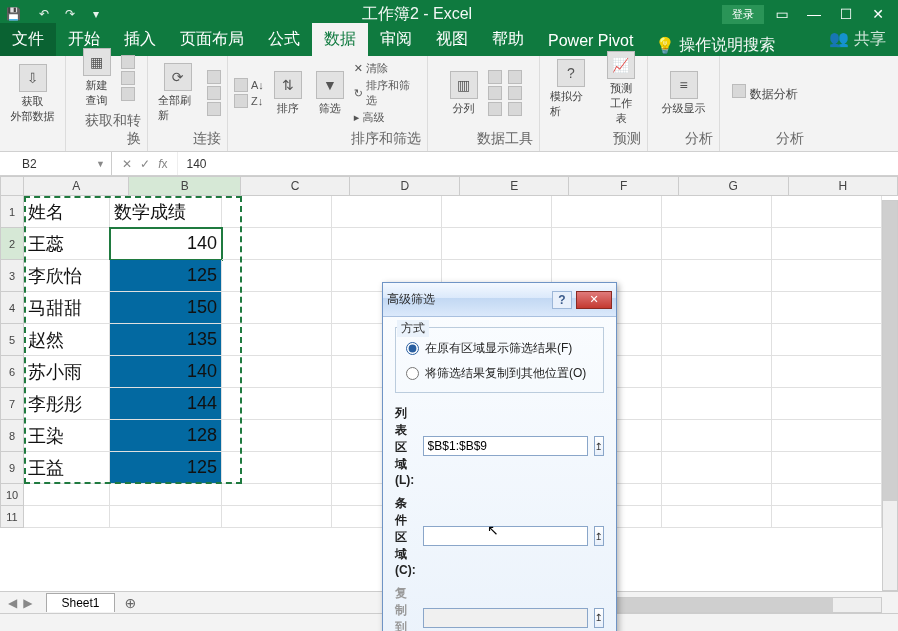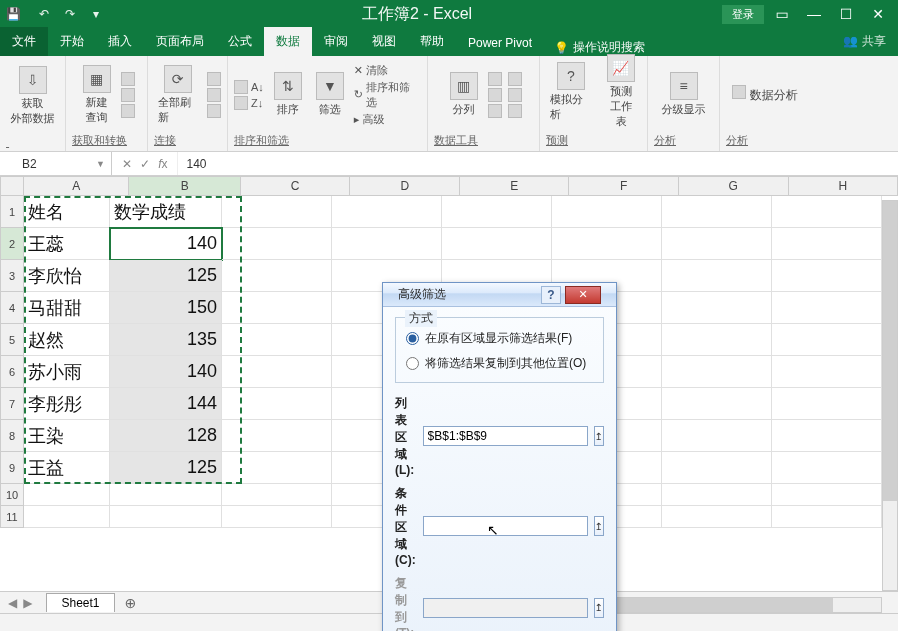--- a/index.html
+++ b/index.html
@@ -9,31 +9,31 @@
 .titlebar { background:#0f7a3f; height:28px; display:flex; align-items:center; color:#fff; }
 .titlebar .save { width:28px; height:28px; display:flex; align-items:center; justify-content:center; }
 .qat { display:flex; gap:6px; padding:0 6px; align-items:center; }
 .qat span { width:20px; height:20px; display:flex; align-items:center; justify-content:center; opacity:.9; }
 .title-center { flex:1; text-align:center; font-size:16px; opacity:.95; }
 .titlebar-right { display:flex; align-items:center; gap:4px; padding-right:6px;}
 .titlebar-right .login { background:#2a9457; padding:2px 10px; font-size:11px; }
 .titlebar-right .icon { width:28px; height:24px; display:flex; align-items:center; justify-content:center; font-size:14px; }
 
 
-.tabrow { background:#0f7a3f; height:28px; display:flex; align-items:flex-end; color:#fff; font-size:12px; }
+.tabrow { background:#0f7a3f; height:28px; display:flex; align-items:flex-end; color:#fff; font-size:16px; }
 .tab { padding:6px 12px; cursor:pointer; }
 .tab.file { background:#0a6232; }
 .tab.active { background:#f3f3f3; color:#0f7a3f; }
 .tabrow .tellme { display:flex; align-items:center; gap:4px; padding:0 10px; opacity:.95;}
 .tabrow .share { margin-left:auto; padding:6px 12px; opacity:.8;}
 
 
 .ribbon { background:#f3f3f3; height:96px; display:flex; border-bottom:1px solid #d0d0d0; }
 .group { border-right:1px solid #dcdcdc; display:flex; flex-direction:column; justify-content:flex-end; padding:2px 6px 0 6px; }
-.group-label { text-align:left; font-size:11px; color:#666; padding:2px 0 3px 0;text-decoration:underline;}
+.group-label { text-align:right; font-size:14px; color:#666; padding:2px 0 3px 0;}
 .group-body { flex:1; display:flex; align-items:center; justify-content:center; gap:6px; color:#444; }
 .bigbtn { display:flex; flex-direction:column; align-items:center; gap:2px; font-size:11px; color:#444; padding:2px 4px; }
 .bigbtn .ico { width:28px; height:28px; background:#e2e2e2; border:1px solid #bbb; display:flex; align-items:center; justify-content:center; font-size:14px; color:#555;}
 .smallcol { display:flex; flex-direction:column; gap:2px; font-size:11px; color:#555;}
 .smallcol span { display:flex; align-items:center; gap:3px; }
 .mini-ico { width:14px; height:14px; background:#d8d8d8; border:1px solid #bbb; display:inline-block; }
 
 
 .fbar { height:24px; display:flex; align-items:stretch; border-bottom:1px solid #d0d0d0; background:#fff; }
 .namebox { width:96px; border-right:1px solid #ccc; display:flex; align-items:center; padding:0 6px; font-size:12px; color:#333; justify-content:space-between;margin-left:16px;}
@@ -50,47 +50,47 @@
 .colh.sel { background:#d6e8d6; }
 .rows { position:absolute; top:20px; left:0; right:0; }
 .row { display:flex; height:32px; }
 .row.short { height:22px; }
 .rowh { width:24px; background:#f0f0f0; border:1px solid #ccc; border-top:none; text-align:center; font-size:11px; color:#444; display:flex; align-items:center; justify-content:center;}
 .rowh.sel { background:#d6e8d6; }
 .cell { border:1px solid #e0e0e0; border-top:none; border-left:none; height:100%; padding:2px 4px; font-size:18px; display:flex; align-items:center; color:#111;}
 .cell.cA { width:86px; }
 .cell.cB { width:112px; justify-content:flex-end; }
 .cell.cC,.cell.cD,.cell.cE,.cell.cF,.cell.cG,.cell.cH { width:110px; }
-.selrange { background:#e5e5e5; }
+.selrange { background:#0369a1; }
 .active-outline { outline:2px solid #1f7a3f; outline-offset:-1px; background:#fff;}
 .marching { position:absolute; border:2px dashed #1f7a3f; pointer-events:none; left:24px; top:20px; width:218px; height:288px;}
 .cell.header-cell { font-weight:normal; background:#fff;}
 
 
 .sheettabs { position:absolute; bottom:18px; left:0; right:0; height:22px; background:#f3f3f3; border-top:1px solid #ccc; display:flex; align-items:center; font-size:12px;}
 .sheettabs .nav { display:flex; gap:6px; padding:0 8px; color:#888;}
 .sheettabs .sheet { background:#fff; border:1px solid #aaa; border-bottom:none; padding:2px 14px; margin-left:6px;}
 .sheettabs .plus { padding:0 10px; color:#666; font-size:14px;}
 .hscroll { position:absolute; bottom:18px; right:16px; width:310px; height:16px; background:#efefef; border:1px solid #ccc;}
 .hscroll .thumb { position:absolute; left:0; top:0; bottom:0; width:260px; background:#cfcfcf;}
 .vscroll { position:absolute; right:0; top:200px; bottom:40px; width:16px; background:#efefef; border:1px solid #ccc;}
 .vscroll .thumb { position:absolute; top:0; left:0; right:0; height:300px; background:#cfcfcf;}
 
 
 .status { position:absolute; bottom:0; left:0; right:0; height:18px; background:#f3f3f3; border-top:1px solid #ccc;}
 
 
 .dialog { position:absolute; left:382px; top:282px; width:235px; background:linear-gradient(#fbfdff,#eaf2fb); border:1px solid #6f94c5; box-shadow:2px 2px 6px rgba(0,0,0,.3); font-size:12px;}
-.dialog .dlg-title { background:linear-gradient(180deg,#f4f9ff 0%,#dbe9fb 45%,#c2d8f3 46%,#dbe9fb 100%); height:24px; display:flex; align-items:center; padding:0 15px; color:#2a2a2a; border-bottom:1px solid #a9c0df;}
+.dialog .dlg-title { background:linear-gradient(180deg,#f4f9ff 0%,#dbe9fb 45%,#c2d8f3 46%,#dbe9fb 100%); height:34px; display:flex; align-items:center; padding:0 4px; color:#2a2a2a; border-bottom:1px solid #a9c0df;}
 .dialog .dlg-title .txt { flex:1; }
 .dialog .dlg-title .help { width:20px; height:18px; background:#e8f0fb; border:1px solid #9db7d8; text-align:center; line-height:16px; margin-right:4px; font-weight:bold; color:#3a5a8a;}
 .dialog .dlg-title .close { width:36px; height:18px; background:linear-gradient(#e07a7a,#c43a31); border:1px solid #8a2a22; color:#fff; text-align:center; line-height:15px; font-size:11px;}
 .dialog .body { padding:10px 12px 6px 12px; }
 .fieldset { border:1px solid #bcd; padding:8px 8px 6px 8px; margin-bottom:8px; position:relative;}
-.fieldset .legend { position:absolute; top:-8px; left:9px; background:#eaf2fb; padding:0 4px; color:#333;}
+.fieldset .legend { position:absolute; top:-8px; left:1px; background:#eaf2fb; padding:0 4px; color:#333;}
 .radio-row { display:flex; align-items:center; gap:6px; padding:4px 2px; color:#222;}
 .radio-row input { accent-color:#2a5fa0;}
 .form-row { display:flex; align-items:center; gap:6px; padding:4px 0; }
 .form-row label { width:78px; color:#222;font-weight:bold;}
 .form-row.disabled label { color:#999; }
 .form-row .inp { flex:1; height:20px; border:1px solid #8aa6c9; background:#fff; padding:0 4px; font-size:12px;}
 .form-row.disabled .inp { background:#f0f0f0; color:#aaa;}
 .ref-btn { width:20px; height:20px; border:1px solid #8aa6c9; background:linear-gradient(#fff,#e8f0fb); display:flex; align-items:center; justify-content:center; font-size:10px; color:#333;}
 .cursor { position:absolute; left:487px; top:522px; font-size:14px; color:#000; pointer-events:none;}
 </style>

